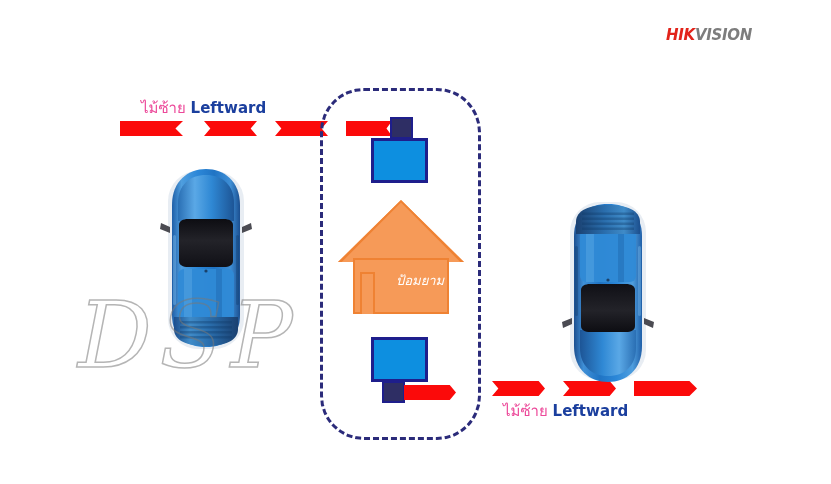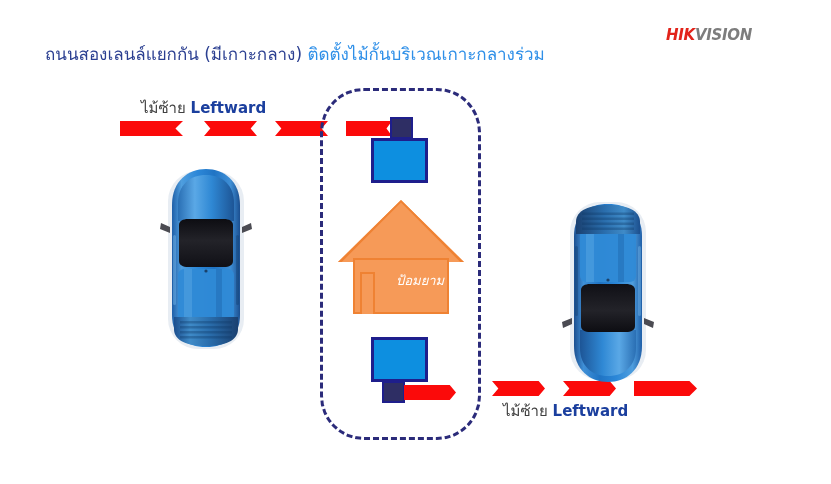--- a/index.html
+++ b/index.html
@@ -46,21 +46,21 @@
   }
   .title .seg-dark  { color: #2b3f91; }
   .title .seg-light { color: #2e8fe8; }
 
   
   .lane-label {
     position: absolute;
     font-size: 15px;
     white-space: nowrap;
   }
-  .lane-label .thai { color: #404040; font-weight: normal; }
+  .lane-label .thai { color: #ec4899; font-weight: normal; }
   .lane-label .en   { color: #1b3f9e; font-weight: bold; }
   #label-top  { left: 141px; top: 96px; }
   #label-bot  { left: 503px; top: 399px; }
 
   
   .arrow {
     position: absolute;
     height: 15px;
     background: #fb0a0a;
   }
@@ -192,23 +192,20 @@
 </style>
 </head>
 <body>
 
 <div id="stage">
 
   <div class="brand">
     <span class="hik">HIK</span><span class="vis">VISION</span>
   </div>
 
-  <div class="title">
-    <span class="seg-dark">ถนนสองเลนล์แยกกัน (มีเกาะกลาง)</span><span class="seg-light"> ติดตั้งไม้กั้นบริเวณเกาะกลางร่วม</span>
-  </div>
 
   <div class="lane-label" id="label-top">
     <span class="thai">ไม้ซ้าย</span>
     <span class="en">Leftward</span>
   </div>
 
   <div class="arrow left tail" style="left:120px; top:121px; width:63px;"></div>
   <div class="arrow left" style="left:204px; top:121px; width:53px;"></div>
   <div class="arrow left" style="left:275px; top:121px; width:53px;"></div>
 
@@ -347,15 +344,16 @@
 
     <path d="M12 128 L3 132 L2 126 L12 122 Z" fill="#4b4b52"></path>
     <path d="M84 128 L93 132 L94 126 L84 122 Z" fill="#4b4b52"></path>
 
     <rect x="15" y="50" width="3" height="70" fill="#0f3a68" opacity="0.35" rx="1.5"></rect>
     <rect x="78" y="50" width="3" height="70" fill="#7fc0f0" opacity="0.4" rx="1.5"></rect>
     <circle cx="48" cy="84" r="1.6" fill="#15304f" opacity="0.8"></circle>
   </svg>
 
   <div id="watermark">
+    <div class="wm-main">DSP</div>
   </div>
 
 </div>
 
 </body></html>

